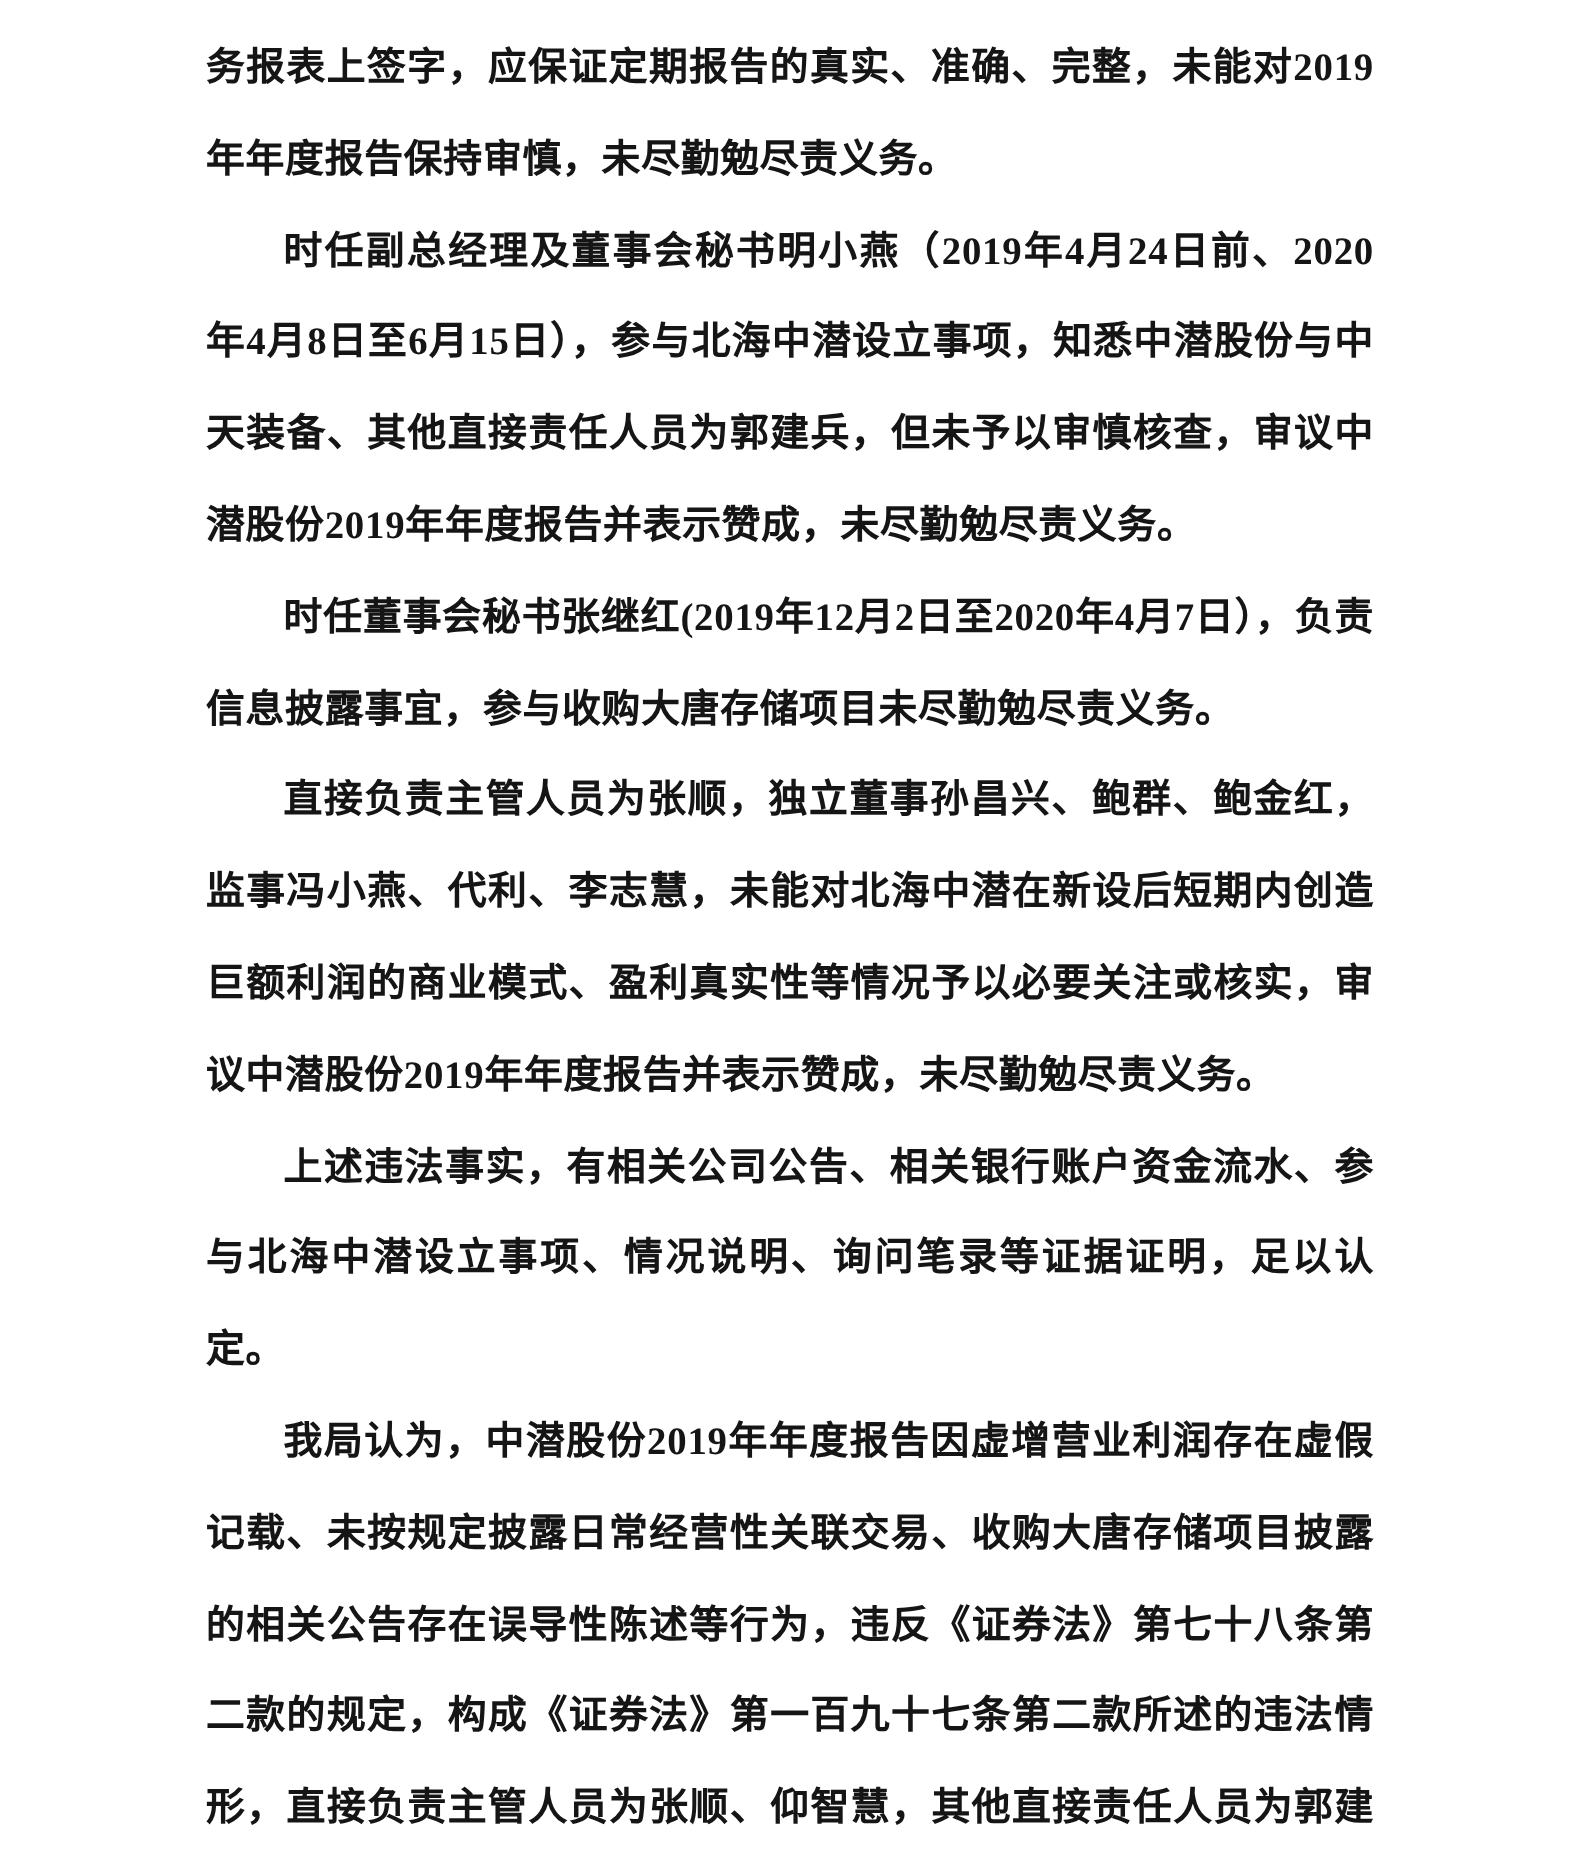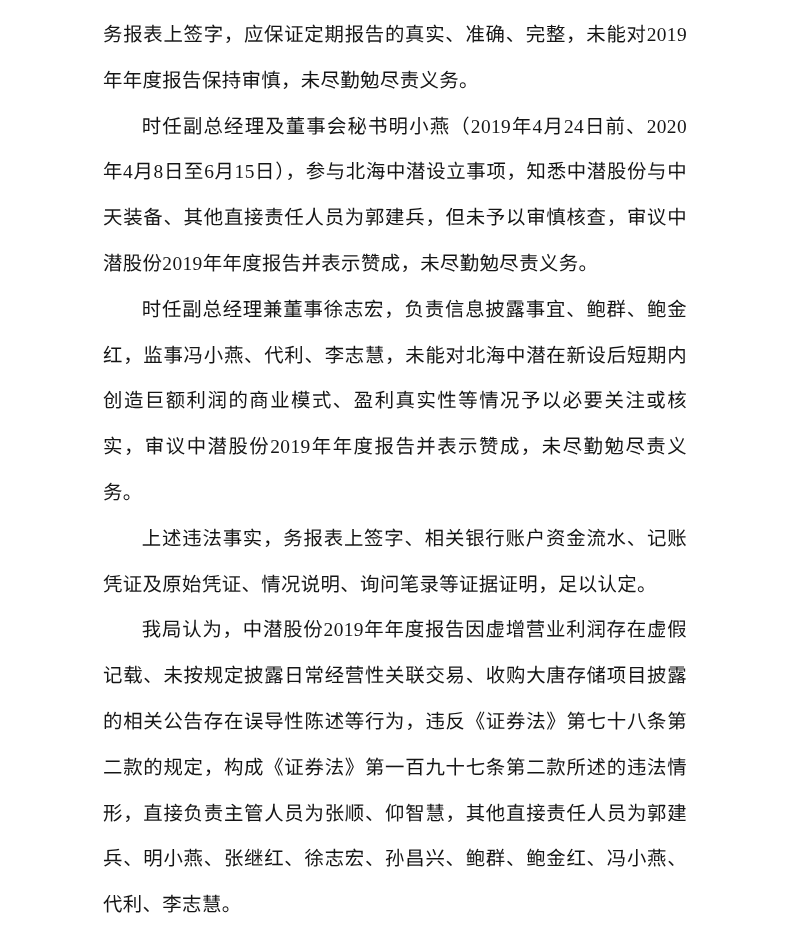--- a/index.html
+++ b/index.html
@@ -15,20 +15,21 @@
     font-family: "Liberation Serif", "DejaVu Serif", serif;
     color: #111111;
     -webkit-font-smoothing: antialiased;
   }
   #page {
     position: relative;
     width: 790px;
     height: 930px;
     background: #ffffff;
     box-sizing: border-box;
+    font-weight: bold;
   }
   #doc-body {
     position: absolute;
     left: 103px;
     top: 12px;
     width: 584px;
   }
   p.para {
     margin: 0 0 0 0;
     padding: 0;
@@ -48,21 +49,22 @@
 </head>
 <body>
 
 <div id="page">
   <div id="doc-body">
 
     <p class="para no-indent">务报表上签字，应保证定期报告的真实、准确、完整，未能对2019年年度报告保持审慎，未尽勤勉尽责义务。</p>
 
     <p class="para">时任副总经理及董事会秘书明小燕（2019年4月24日前、2020年4月8日至6月15日），参与北海中潜设立事项，知悉中潜股份与中天装备、其他直接责任人员为郭建兵，但未予以审慎核查，审议中潜股份2019年年度报告并表示赞成，未尽勤勉尽责义务。</p>
 
+    <p class="para">时任董事会秘书张继红(2019年12月2日至2020年4月7日），负责信息披露事宜，参与收购大唐存储项目未尽勤勉尽责义务。</p>
 
-    <p class="para">时任副总经理兼董事徐志宏，负责信息披露事宜、鲍群、鲍金红，监事冯小燕、代利、李志慧，未能对北海中潜在新设后短期内创造巨额利润的商业模式、盈利真实性等情况予以必要关注或核实，审议中潜股份2019年年度报告并表示赞成，未尽勤勉尽责义务。</p>
+    <p class="para">直接负责主管人员为张顺，独立董事孙昌兴、鲍群、鲍金红，监事冯小燕、代利、李志慧，未能对北海中潜在新设后短期内创造巨额利润的商业模式、盈利真实性等情况予以必要关注或核实，审议中潜股份2019年年度报告并表示赞成，未尽勤勉尽责义务。</p>
 
-    <p class="para">上述违法事实，务报表上签字、相关银行账户资金流水、记账凭证及原始凭证、情况说明、询问笔录等证据证明，足以认定。</p>
+    <p class="para">上述违法事实，有相关公司公告、相关银行账户资金流水、参与北海中潜设立事项、情况说明、询问笔录等证据证明，足以认定。</p>
 
     <p class="para">我局认为，中潜股份2019年年度报告因虚增营业利润存在虚假记载、未按规定披露日常经营性关联交易、收购大唐存储项目披露的相关公告存在误导性陈述等行为，违反《证券法》第七十八条第二款的规定，构成《证券法》第一百九十七条第二款所述的违法情形，直接负责主管人员为张顺、仰智慧，其他直接责任人员为郭建兵、明小燕、张继红、徐志宏、孙昌兴、鲍群、鲍金红、冯小燕、代利、李志慧。</p>
 
   </div>
 </div>
 
 </body></html>

